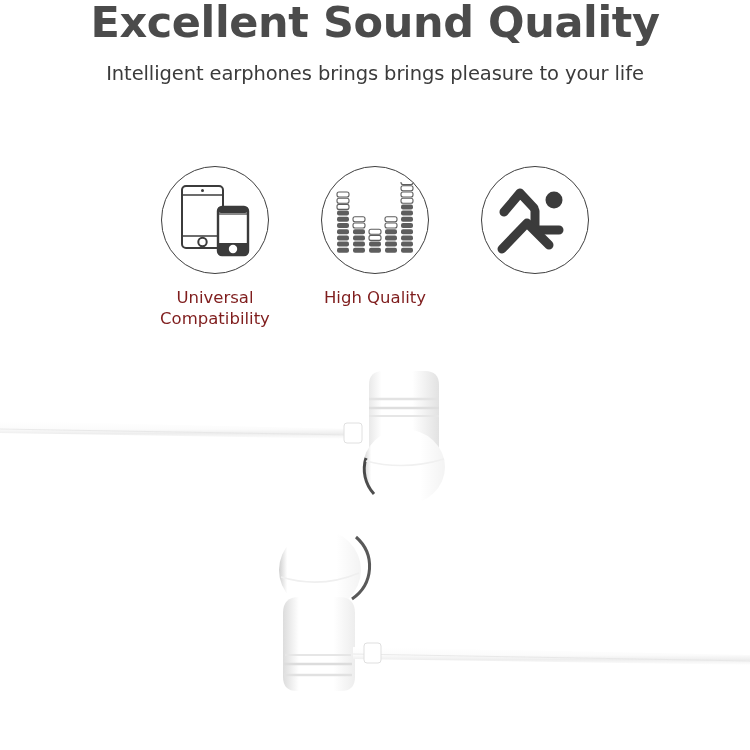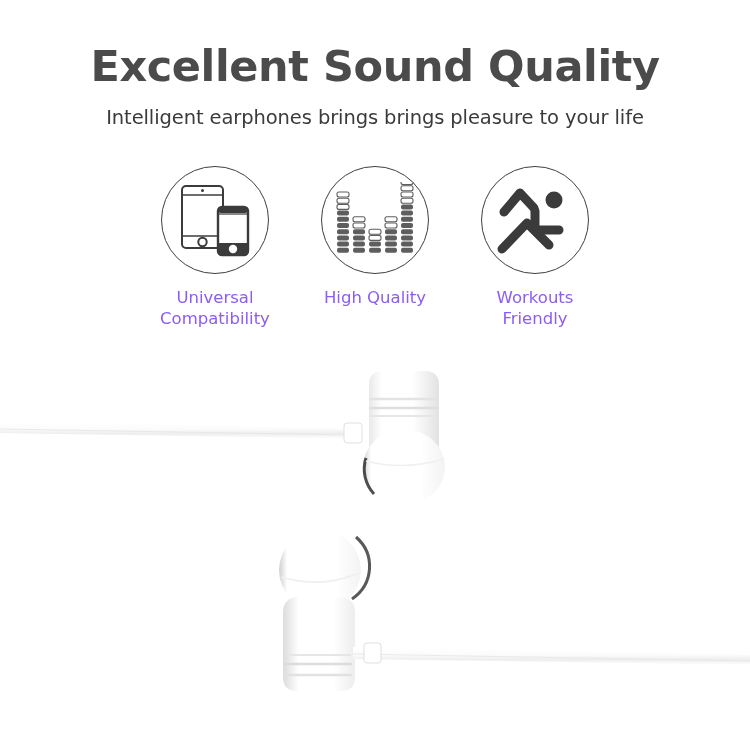--- a/index.html
+++ b/index.html
@@ -25,21 +25,20 @@
   
   .header {
     position: absolute;
     top: 0;
     left: 0;
     width: 750px;
     text-align: center;
   }
   .headline {
     margin: 0;
-    padding-top: 44px;
     font-family: "DejaVu Sans", sans-serif;
     font-size: 43px;
     font-weight: bold;
     letter-spacing: -0.4px;
     color: #4b4b4b;
     line-height: 1.05;
     white-space: nowrap;
   }
   .subhead {
     margin: 0;
@@ -81,21 +80,21 @@
     align-items: center;
     justify-content: center;
     position: relative;
   }
   .circle svg { display: block; }
 
   .feature-label {
     margin-top: 14px;
     font-family: "DejaVu Sans", sans-serif;
     font-size: 16.5px;
-    color: #8b5cf6;
+    color: #7f1d1d;
     text-align: center;
     line-height: 1.26;
     white-space: pre-line;
   }
 
   
   .product {
     position: absolute;
     left: 0;
     top: 355px;
@@ -197,22 +196,20 @@
               <path d="M7 27 L23 8 L37 23"></path>
 
               <path d="M38 26 L38 45 L62 45"></path>
 
               <path d="M5 64 L30 38 L52 60"></path>
             </g>
             <circle cx="57" cy="15" r="8.5" fill="#3b3b3b"></circle>
           </svg>
         </span>
       </div>
-      <div class="feature-label">Workouts
-Friendly</div>
     </div>
 
   </div>
 
   <div class="product">
     <svg width="750" height="395" viewBox="0 0 750 395">
       <defs>
         <linearGradient id="budBody" x1="0" y1="0" x2="1" y2="0">
           <stop offset="0%" stop-color="#e9e9e9"></stop>
           <stop offset="18%" stop-color="#ffffff"></stop>

